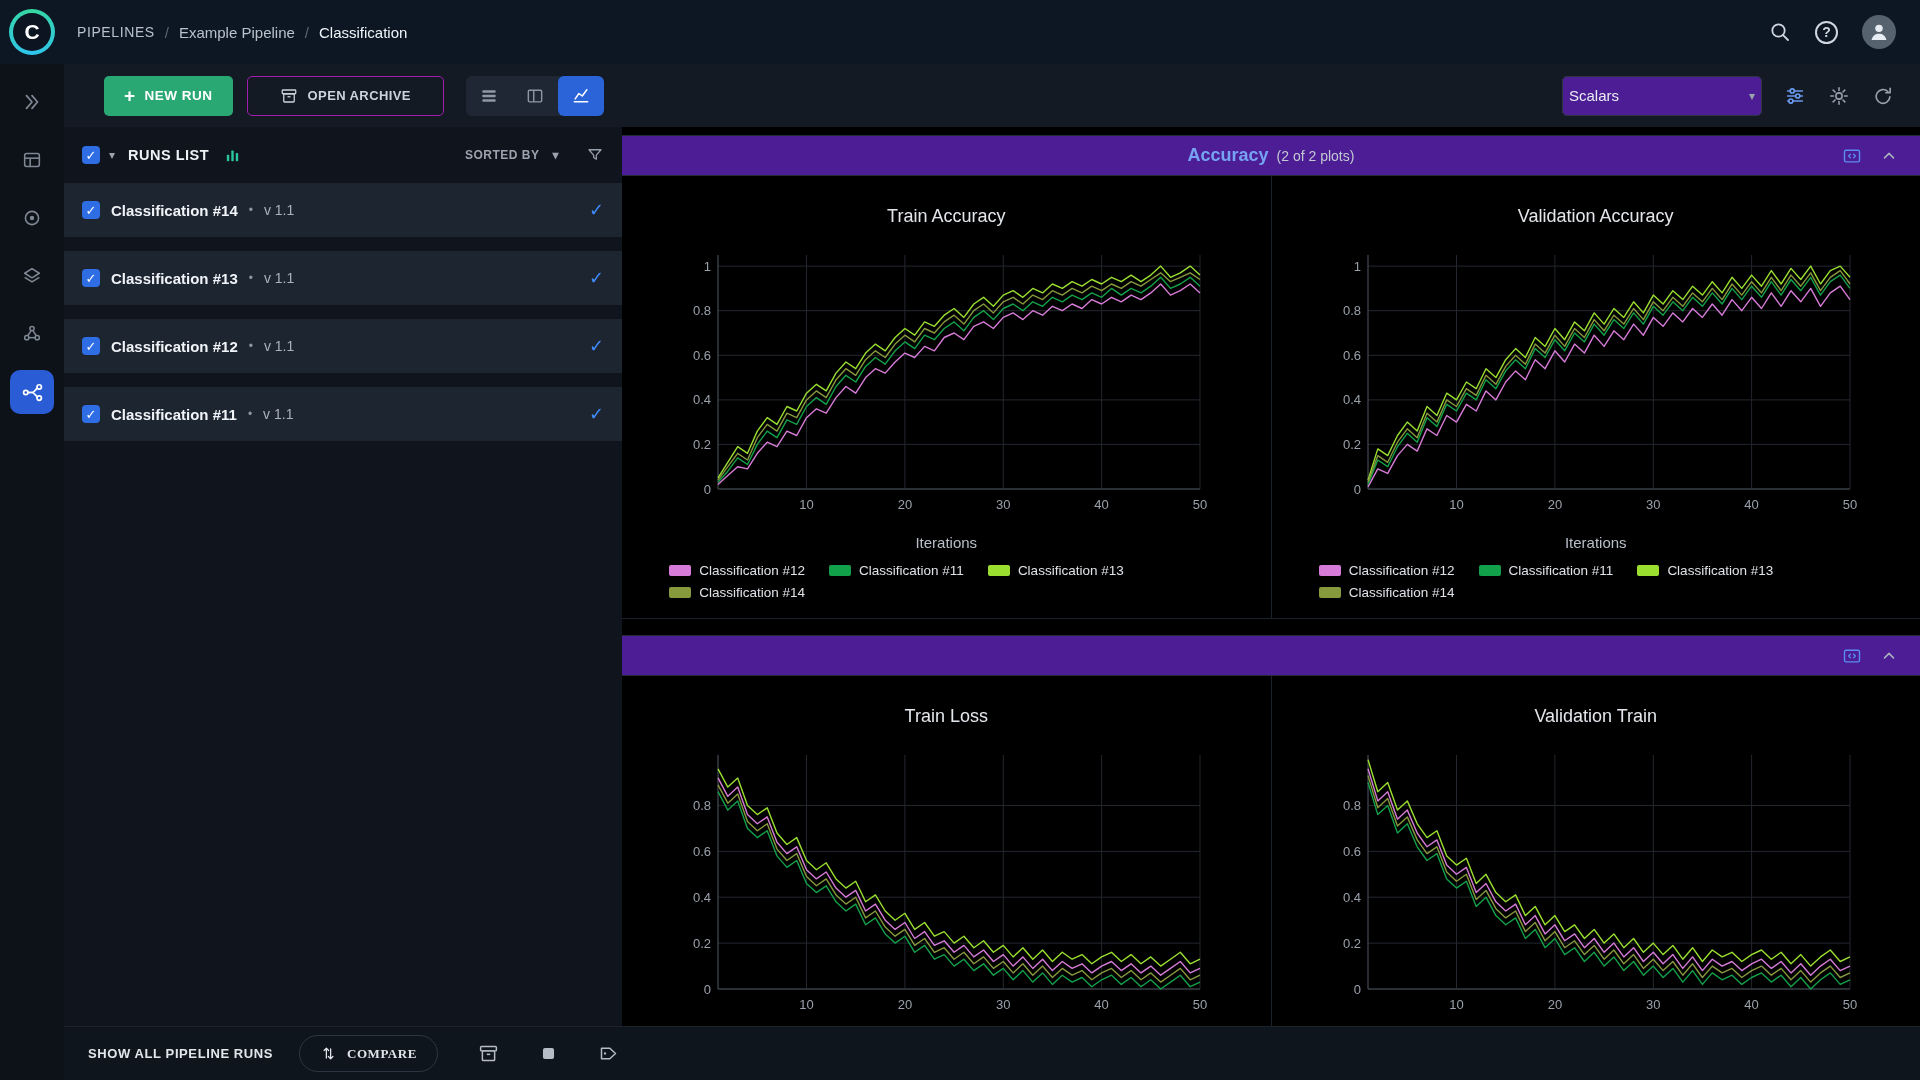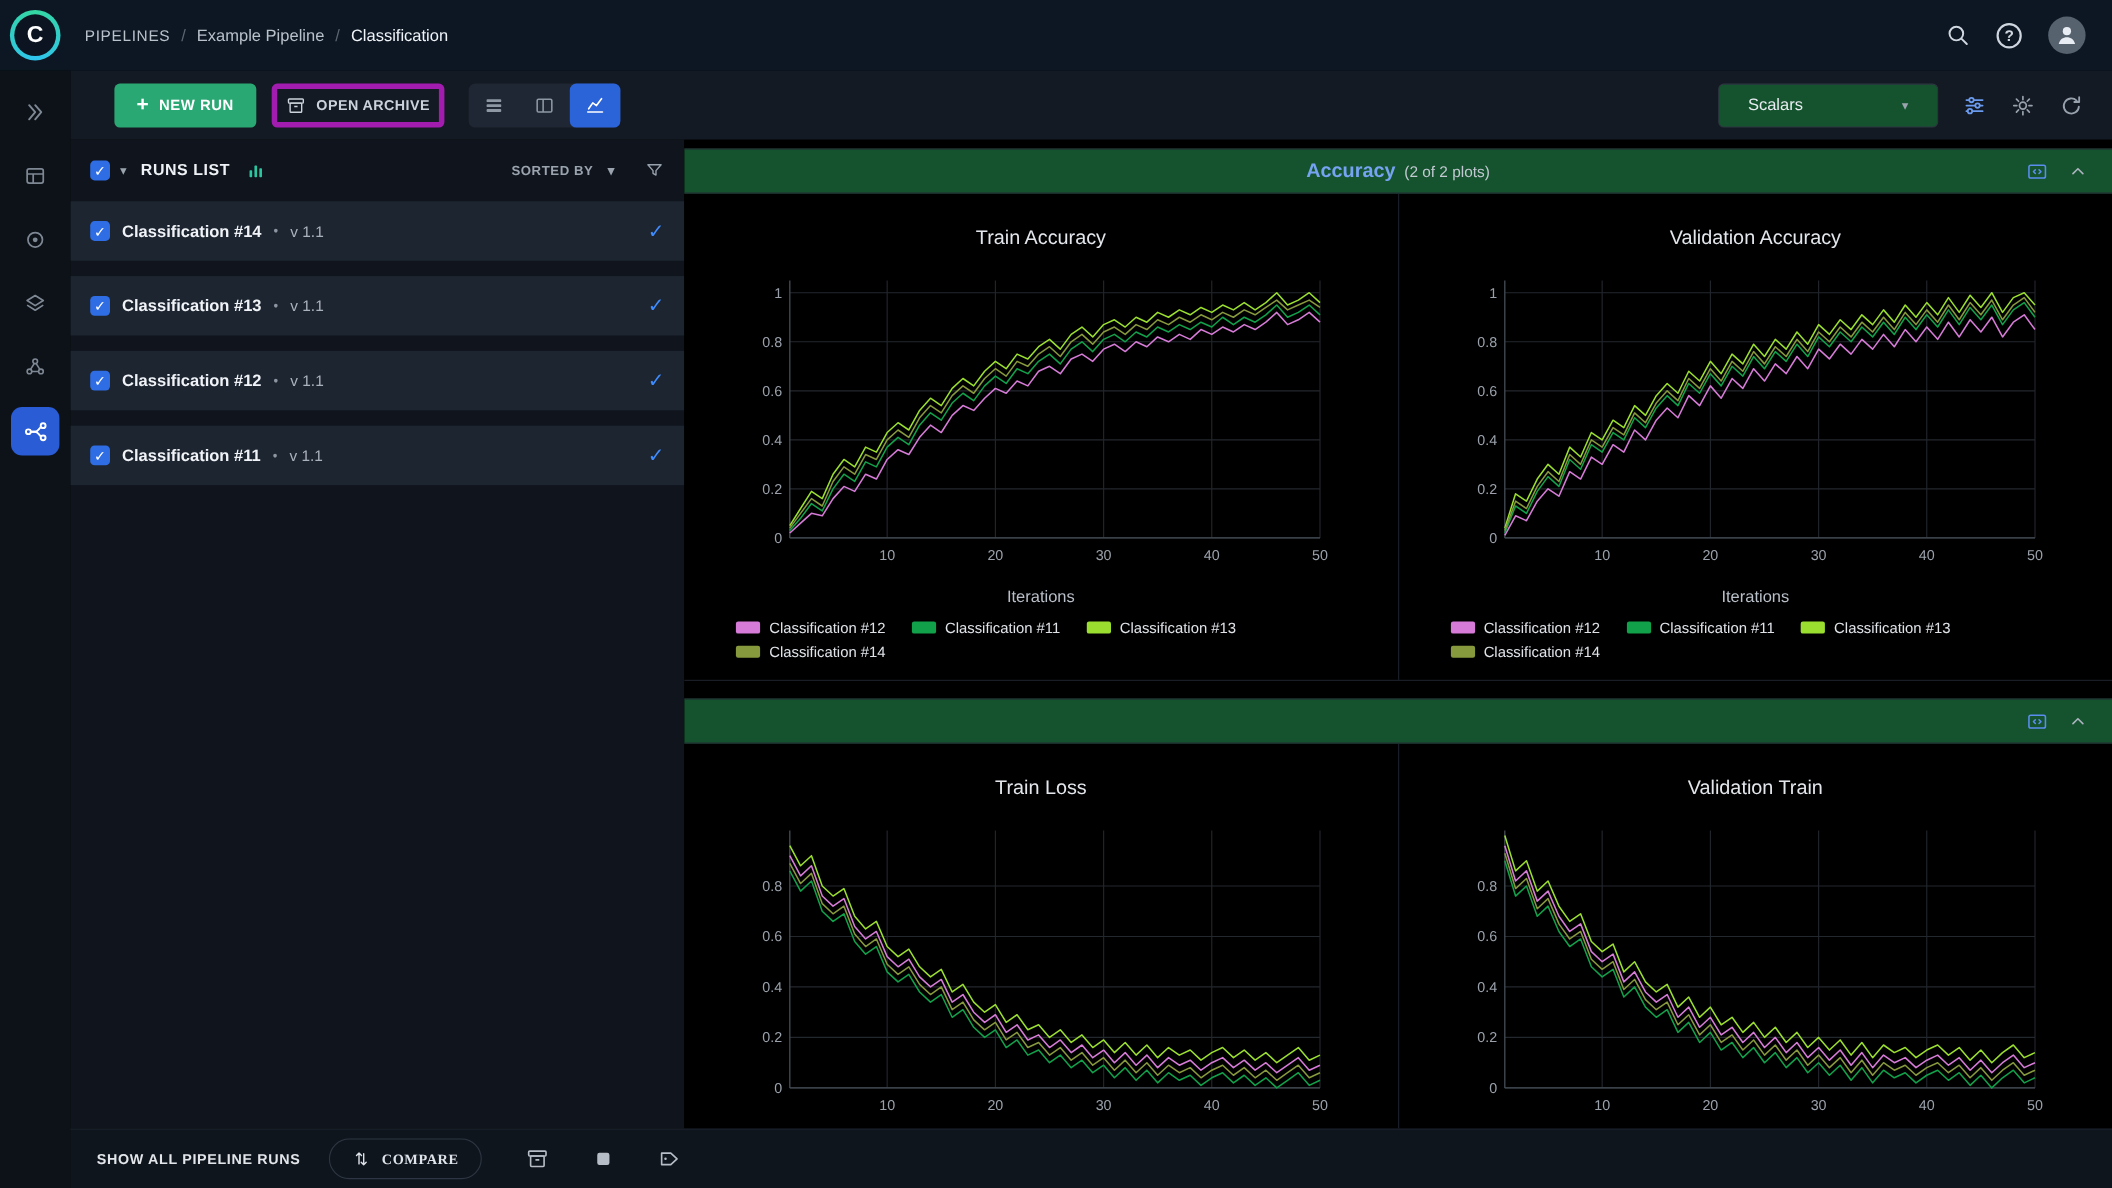--- a/index.html
+++ b/index.html
@@ -34,30 +34,30 @@
               justify-content:center; color:#7e8894; cursor:pointer; }
   .side-btn.active { background:#2a5cd6; color:#fff; }
 
   
   .toolbar { position:absolute; top:64px; left:64px; right:0; height:63px; background:#141a23;
              display:flex; align-items:center; padding:0 26px 0 40px; }
   .btn-new-run { height:40px; border:none; border-radius:5px; background:#2aa873; color:#fff;
              font-size:13.5px; font-weight:bold; letter-spacing:.5px; display:flex; align-items:center;
              gap:9px; padding:0 20px; cursor:pointer; font-family:inherit; }
   .btn-new-run .plus { font-size:19px; font-weight:bold; line-height:1; }
-  .btn-archive { height:40px; margin-left:14px; background:transparent; border:5px solid #a21caf;
+  .btn-archive { height:40px; margin-left:14px; background:transparent; border:1px solid #a21caf;
              border-radius:5px; color:#ccd3dc; font-size:13px; font-weight:bold; letter-spacing:.4px;
-             display:flex; align-items:center; gap:10px; padding:0 8px; cursor:pointer; font-family:inherit; }
+             display:flex; align-items:center; gap:10px; padding:0 32px; cursor:pointer; font-family:inherit; }
   .view-toggle { display:flex; margin-left:22px; background:#1e2733; border-radius:6px; padding:0; }
   .view-btn { width:46px; height:40px; display:flex; align-items:center; justify-content:center;
               color:#8e98a5; cursor:pointer; border-radius:6px; }
   .view-btn.active { background:#2b63d9; color:#fff; }
   .toolbar-right { margin-left:auto; display:flex; align-items:center; gap:22px; }
-  .select { width:200px; height:40px; background:#14532d; border:1px solid #2d3642; border-radius:5px;
-            display:flex; align-items:center; justify-content:space-between; padding:0 26px;
+  .select { width:200px; height:40px; background:#4c1d95; border:1px solid #2d3642; border-radius:5px;
+            display:flex; align-items:center; justify-content:space-between; padding:0 6px;
             font-size:15px; color:#e8ecf1; cursor:pointer; }
   .caret { color:#9aa3ae; font-size:12px; }
   .tool-icon { color:#97a1ad; cursor:pointer; }
   .tool-icon.blue { color:#6b9bef; }
 
   
   .content { position:absolute; top:127px; left:64px; right:0; bottom:54px; display:flex; }
 
   .runs-panel { width:558px; background:#10151d; display:flex; flex-direction:column; }
   .runs-header { height:56px; display:flex; align-items:center; padding:0 18px; gap:9px; }
@@ -70,21 +70,21 @@
   .runs-list { display:flex; flex-direction:column; gap:14px; }
   .run-row { height:54px; background:#1d2530; display:flex; align-items:center; padding:0 18px;
              gap:11px; cursor:pointer; }
   .run-name { font-size:15px; font-weight:bold; color:#f0f3f7; }
   .run-bullet { color:#8d96a2; font-size:12px; }
   .run-version { font-size:14px; color:#aab2bd; }
   .run-check { margin-left:auto; color:#3f8cff; font-size:18px; }
 
   
   .plots { flex:1; background:#000; overflow:hidden; display:flex; flex-direction:column; }
-  .section-header { height:41px; background:#14532d; border-top:1px solid #242b35;
+  .section-header { height:41px; background:#4c1d95; border-top:1px solid #242b35;
              border-bottom:1px solid #242b35; display:flex; align-items:center; position:relative; flex:none; }
   .section-header.first { margin-top:8px; }
   .section-header.second { margin-top:16px; }
   .section-title-wrap { position:absolute; left:0; right:0; text-align:center; }
   .section-title { color:#76a3f2; font-size:18px; font-weight:bold; cursor:pointer; }
   .section-suffix { color:#c3c9d2; font-size:14px; margin-left:8px; }
   .section-icons { margin-left:auto; display:flex; align-items:center; gap:18px; margin-right:22px; z-index:1; }
   .charts-row { display:flex; border-bottom:1px solid #1c222b; flex:none; }
   .chart-panel { flex:1; padding:30px 0 18px 0; display:flex; flex-direction:column; align-items:center; }
   .chart-panel + .chart-panel { border-left:1px solid #1c222b; }

